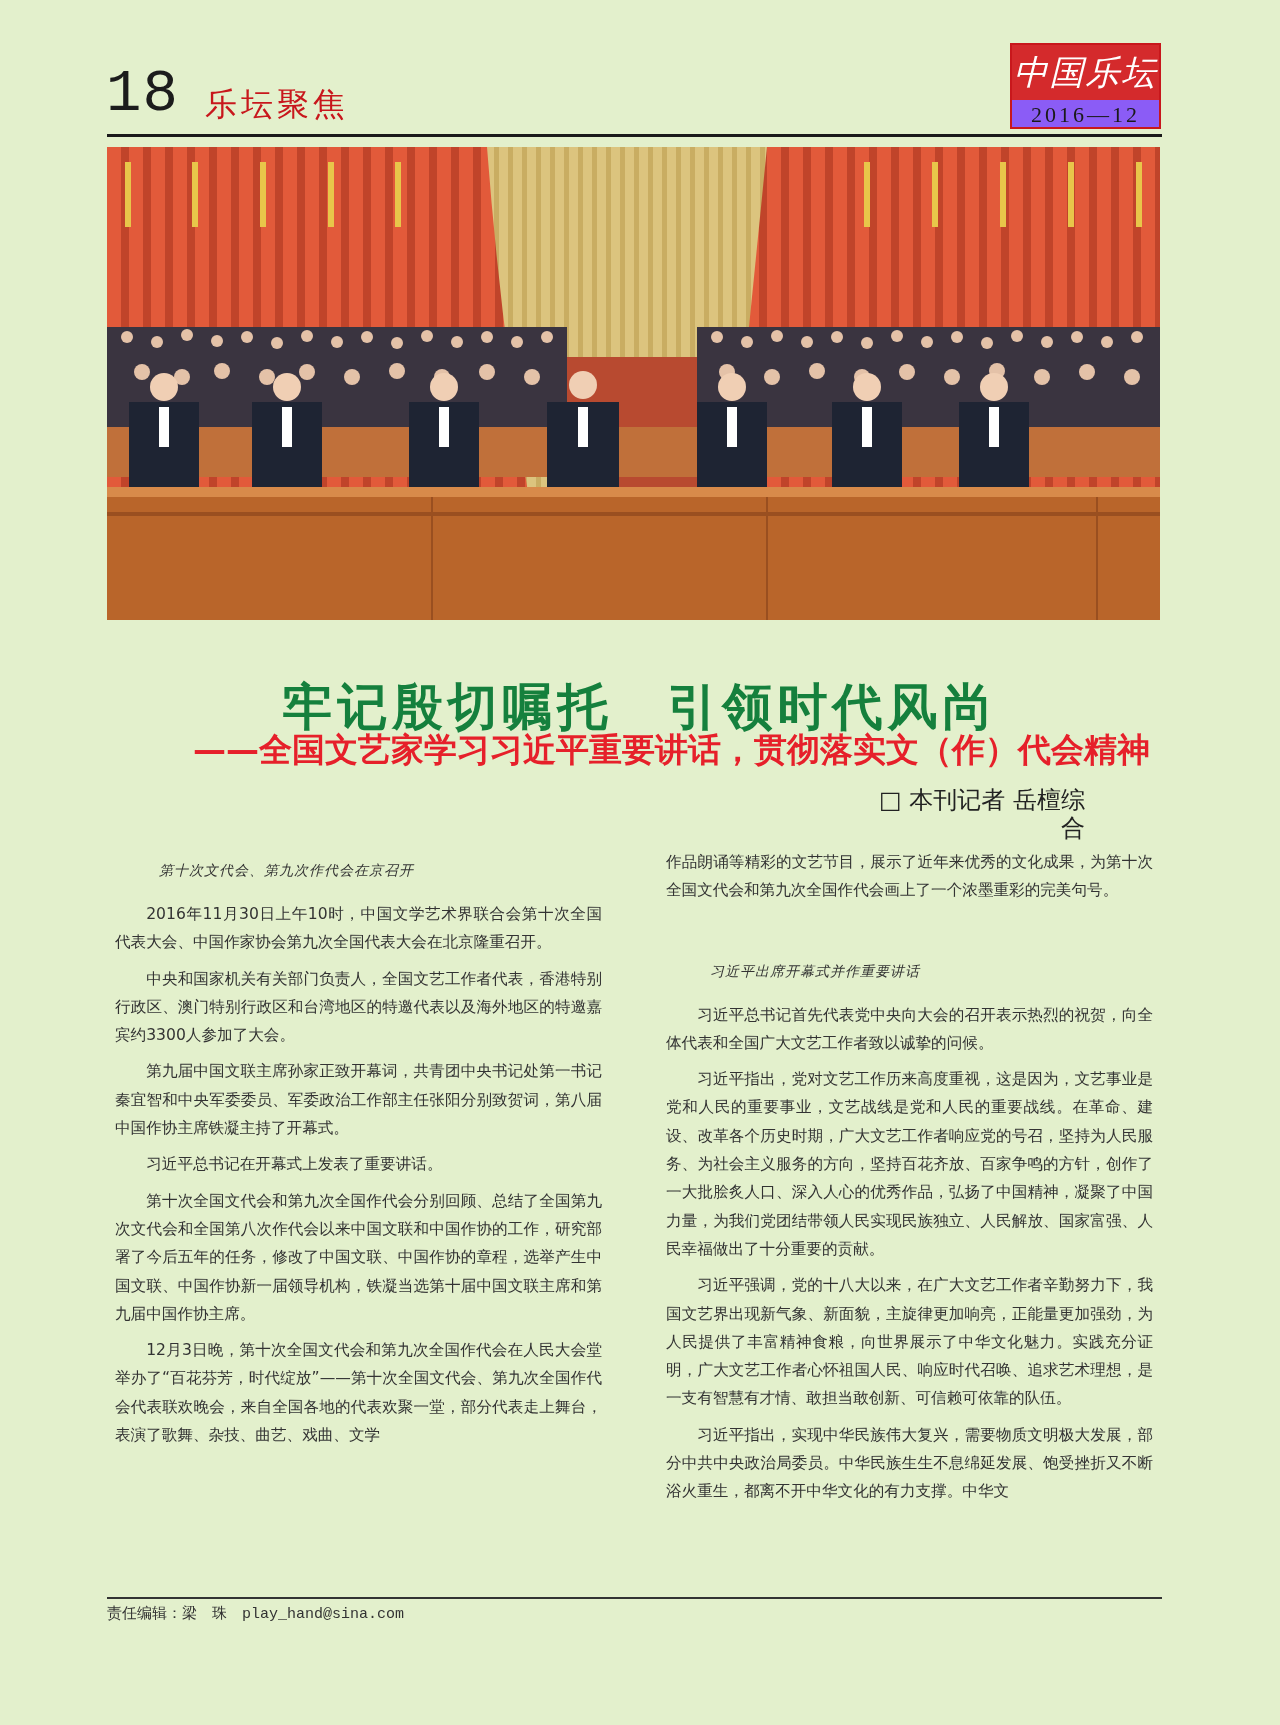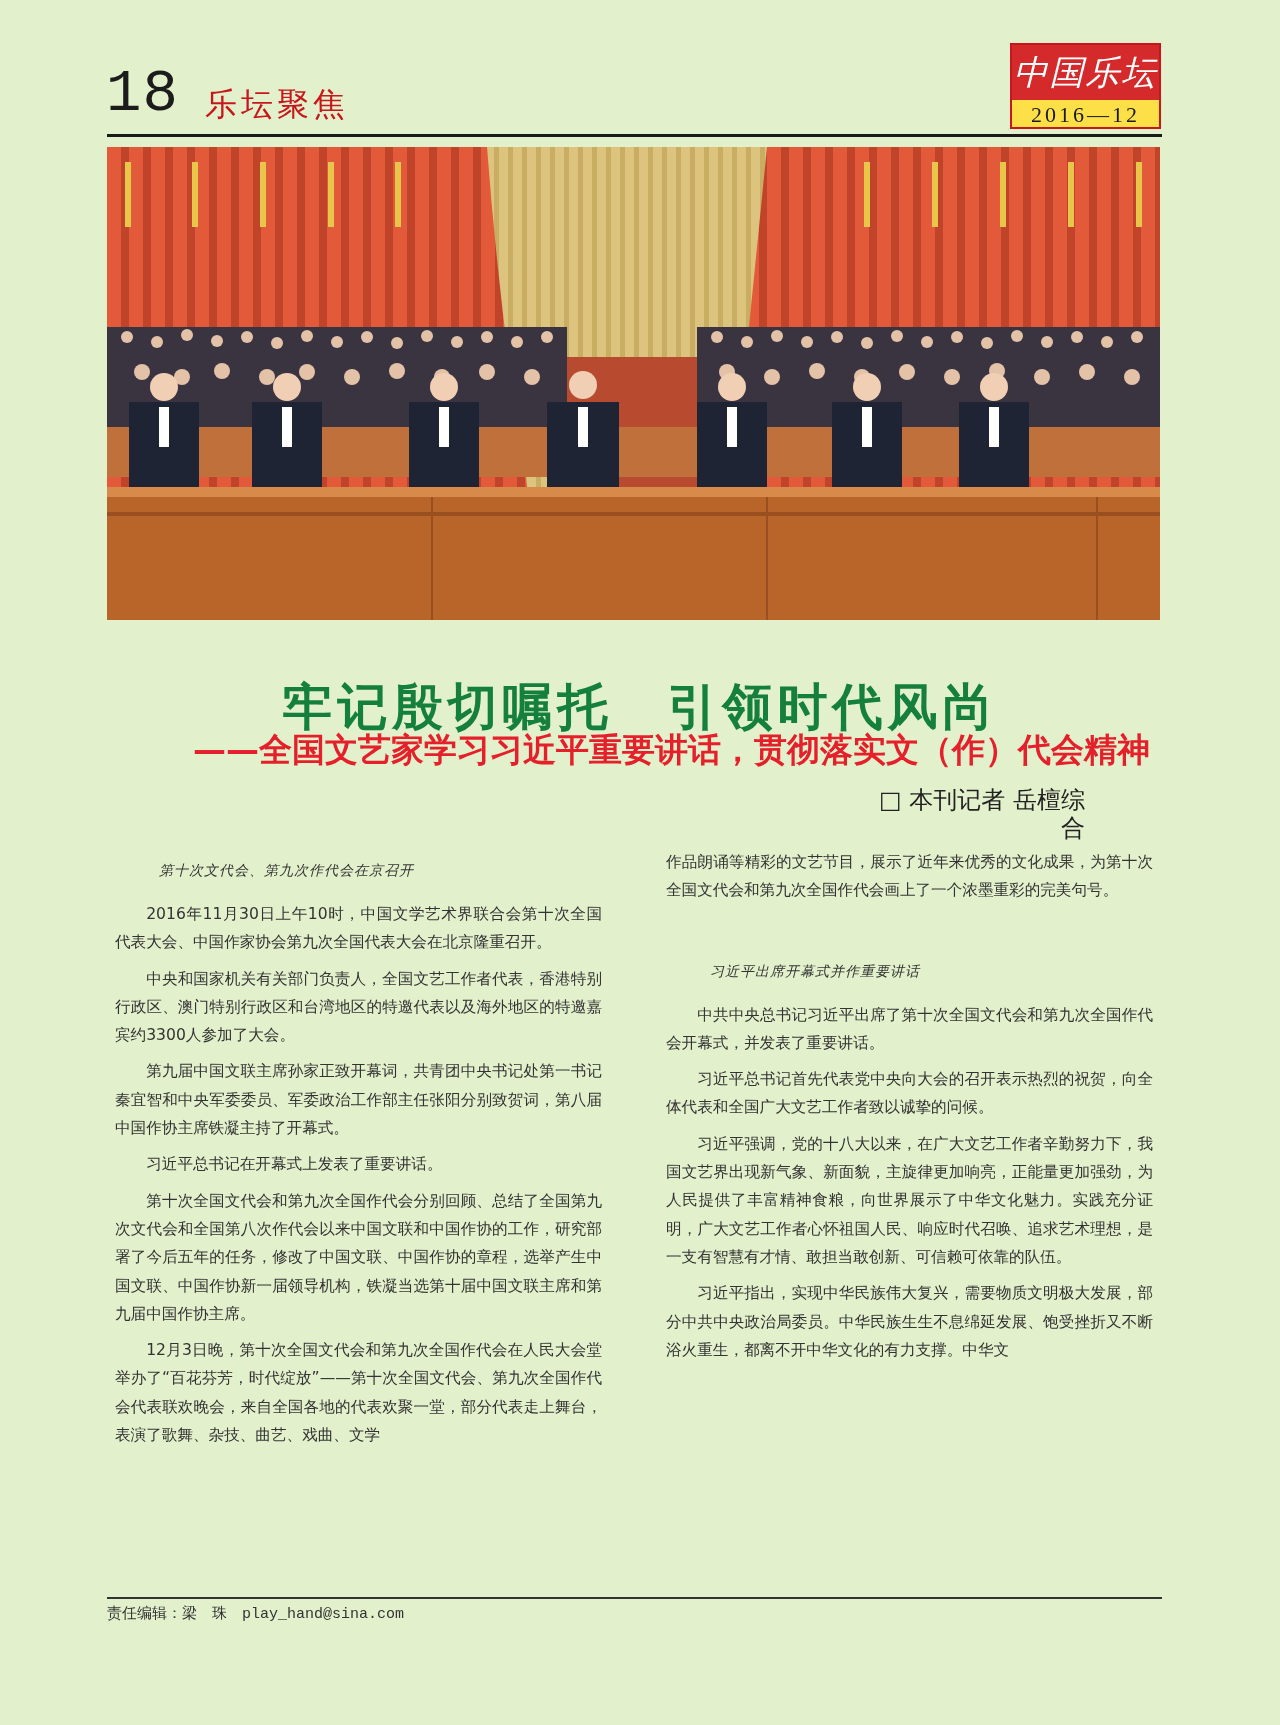--- a/index.html
+++ b/index.html
@@ -5,21 +5,21 @@
   html, body { margin:0; padding:0; }
   body {
     width:1280px; height:1725px; background:#e3f0cc; position:relative; overflow:hidden;
     font-family:"DejaVu Sans", sans-serif; color:#2a2a2a;
   }
   .abs { position:absolute; }
   
   .page-num { left:106px; top:70px; font-family:Liberation Mono, monospace; font-size:59px; line-height:50px; color:#1c1c1c; letter-spacing:1px; }
   .section-title { left:205px; top:86px; font-family:"DejaVu Serif", serif; font-size:32px; line-height:36px; color:#c8171c; letter-spacing:4px; }
   .header-rule { left:107px; top:134px; width:1055px; height:3px; background:#1a1a1a; }
-  .logo-box { left:1010px; top:43px; width:151px; height:86px; border:2px solid #c8171c; background:#fde047; box-sizing:border-box; }
+  .logo-box { left:1010px; top:43px; width:151px; height:86px; border:2px solid #c8171c; background:#8b5cf6; box-sizing:border-box; }
   .logo-top { position:absolute; left:0; top:0; right:0; height:55px; background:#d42a2c; color:#fff; font-family:"DejaVu Serif", serif; font-size:34px; line-height:55px; text-align:center; font-style:italic; letter-spacing:2px; }
   .logo-date { position:absolute; left:0; top:55px; right:0; height:29px; line-height:29px; font-family:"Liberation Serif", serif; font-size:22px; color:#1a1a1a; text-align:center; letter-spacing:3px; }
   
   .photo { left:107px; top:147px; width:1053px; height:473px; overflow:hidden; background:#c9563a; }
   .photo svg { display:block; }
   
   .main-title { left:0; width:1280px; top:640px; text-align:center; font-family:"DejaVu Sans", sans-serif; font-weight:bold; font-size:50px; line-height:60px; color:#15803d; letter-spacing:5px; white-space:pre;margin-top:37px; }
   .sub-title { left:150px; width:1000px; top:728px; text-align:right; font-family:"DejaVu Serif", serif; font-weight:bold; font-size:33px; line-height:44px; color:#e6202a; letter-spacing:0px; white-space:nowrap; }
   .byline { left:860px; width:225px; top:786px; text-align:right; font-family:"DejaVu Sans", sans-serif; font-size:24px; line-height:28px; color:#222; }
   
@@ -189,20 +189,20 @@
   <p>第九届中国文联主席孙家正致开幕词，共青团中央书记处第一书记秦宜智和中央军委委员、军委政治工作部主任张阳分别致贺词，第八届中国作协主席铁凝主持了开幕式。</p>
   <p>习近平总书记在开幕式上发表了重要讲话。</p>
   <p>第十次全国文代会和第九次全国作代会分别回顾、总结了全国第九次文代会和全国第八次作代会以来中国文联和中国作协的工作，研究部署了今后五年的任务，修改了中国文联、中国作协的章程，选举产生中国文联、中国作协新一届领导机构，铁凝当选第十届中国文联主席和第九届中国作协主席。</p>
   <p>12月3日晚，第十次全国文代会和第九次全国作代会在人民大会堂举办了“百花芬芳，时代绽放”——第十次全国文代会、第九次全国作代会代表联欢晚会，来自全国各地的代表欢聚一堂，部分代表走上舞台，表演了歌舞、杂技、曲艺、戏曲、文学</p>
 </div>
 
 <div class="abs col col-right">
   <p class="noindent">作品朗诵等精彩的文艺节目，展示了近年来优秀的文化成果，为第十次全国文代会和第九次全国作代会画上了一个浓墨重彩的完美句号。</p>
   <div class="gap"></div>
   <div class="subhead">习近平出席开幕式并作重要讲话</div>
-  <p>中共中央总书记习近平出席了第十次全国文代会和第九次全国作代会开幕式，并发表了重要讲话。</p>
   <p>习近平总书记首先代表党中央向大会的召开表示热烈的祝贺，向全体代表和全国广大文艺工作者致以诚挚的问候。</p>
+  <p>习近平指出，党对文艺工作历来高度重视，这是因为，文艺事业是党和人民的重要事业，文艺战线是党和人民的重要战线。在革命、建设、改革各个历史时期，广大文艺工作者响应党的号召，坚持为人民服务、为社会主义服务的方向，坚持百花齐放、百家争鸣的方针，创作了一大批脍炙人口、深入人心的优秀作品，弘扬了中国精神，凝聚了中国力量，为我们党团结带领人民实现民族独立、人民解放、国家富强、人民幸福做出了十分重要的贡献。</p>
   <p>习近平强调，党的十八大以来，在广大文艺工作者辛勤努力下，我国文艺界出现新气象、新面貌，主旋律更加响亮，正能量更加强劲，为人民提供了丰富精神食粮，向世界展示了中华文化魅力。实践充分证明，广大文艺工作者心怀祖国人民、响应时代召唤、追求艺术理想，是一支有智慧有才情、敢担当敢创新、可信赖可依靠的队伍。</p>
   <p>习近平指出，实现中华民族伟大复兴，需要物质文明极大发展，部分中共中央政治局委员。中华民族生生不息绵延发展、饱受挫折又不断浴火重生，都离不开中华文化的有力支撑。中华文</p>
 </div>
 
 <div class="abs footer-rule"></div>
 <div class="abs footer-text">责任编辑：梁　珠　play_hand@sina.com</div>
 
 </body></html>

